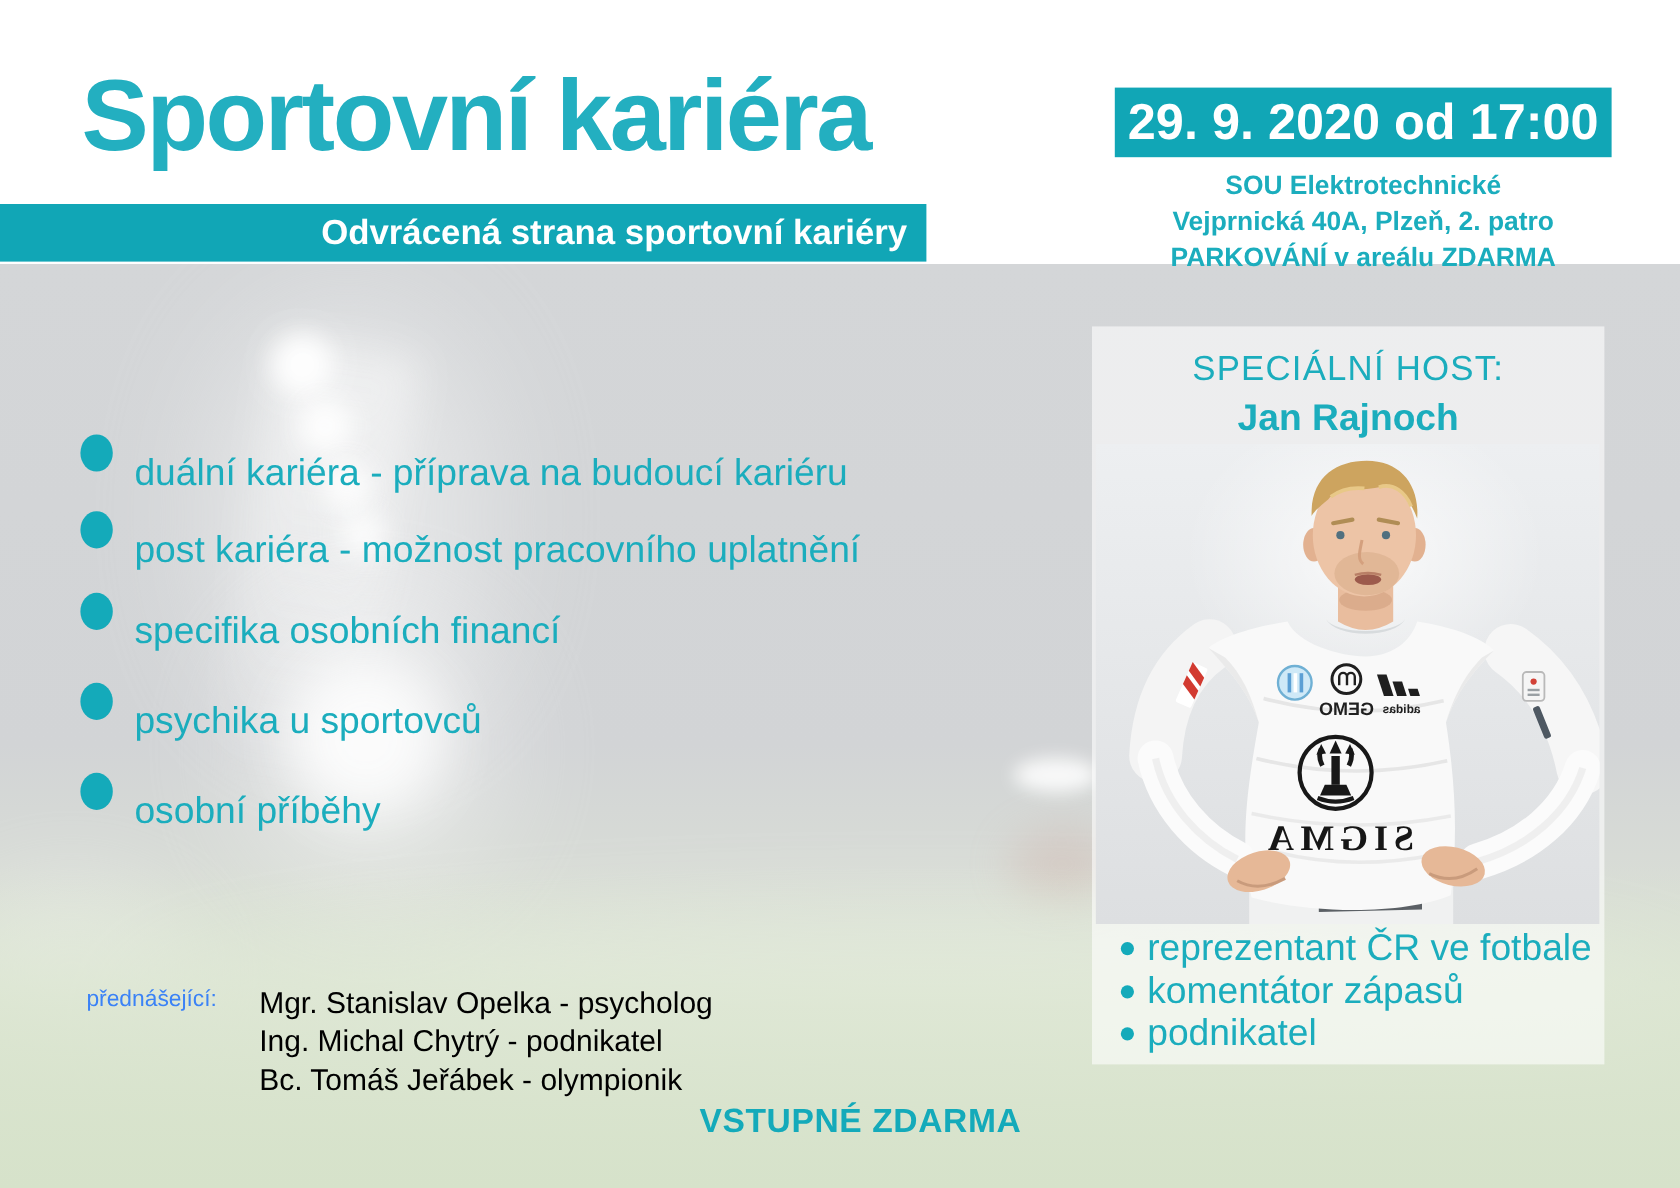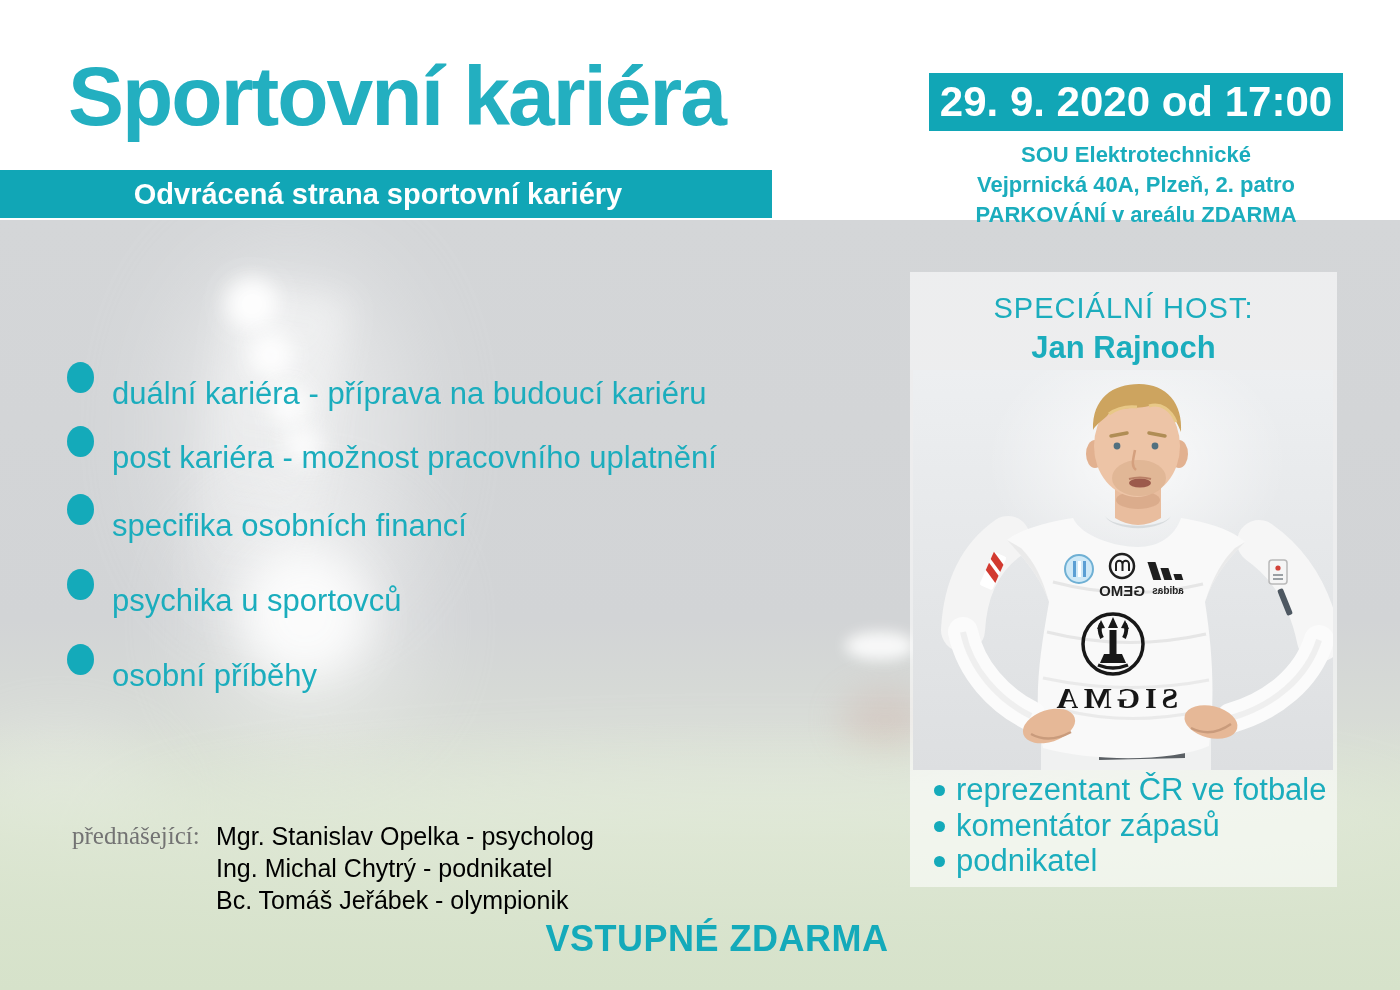--- a/index.html
+++ b/index.html
@@ -34,45 +34,45 @@
     background:linear-gradient(180deg,rgba(217,227,206,0) 0%,rgba(219,229,208,.8) 45%,#d6e2ca 100%);
   }
   
   .title{
     position:absolute;left:68px;top:46px;
     font-size:84px;font-weight:700;letter-spacing:-2px;line-height:100px;
     color:#23afc0;white-space:nowrap;
   }
   .subtitle-bar{
     position:absolute;left:0;top:170px;width:772px;height:48px;
-    background:#11a6b6;display:flex;align-items:center;justify-content:center;
+    background:#11a6b6;display:flex;align-items:center;justify-content:flex-end;
   }
   .subtitle-bar span{
     color:#ffffff;font-size:29px;font-weight:700;padding-right:16px;white-space:nowrap;
   }
   .date-box{
     position:absolute;left:929px;top:73px;width:414px;height:58px;
     background:#11a6b6;display:flex;align-items:center;justify-content:center;
   }
   .date-box span{color:#fff;font-size:42px;font-weight:700;white-space:nowrap;text-align:right;}
   .venue{
     position:absolute;left:915px;top:140px;width:442px;text-align:center;
     color:#1badbd;font-size:22px;font-weight:700;line-height:30px;
   }
   
   .topic-row{position:absolute;left:67px;display:flex;align-items:center;height:40px;}
   .topic-dot{width:27px;height:31px;border-radius:50%;background:#14aaba;margin-right:18px;flex:0 0 auto;}
   .topic-row span{color:#1badbd;font-size:31px;font-weight:500;white-space:nowrap;margin-top:34px;}
   
-  .speaker-label{position:absolute;left:72px;top:822px;color:#737373;font-size:25px;font-weight:500;font-family:Liberation Serif, serif;}
+  .speaker-label{position:absolute;left:72px;top:822px;color:#3b82f6;font-size:19px;font-weight:500;}
   .speaker-line{position:absolute;left:216px;color:#000000;font-size:25px;font-weight:500;white-space:nowrap;}
   
   .admission{
     position:absolute;left:467px;top:918px;width:500px;text-align:center;
-    color:#14aaba;font-size:36px;font-weight:900;letter-spacing:.5px;
+    color:#14aaba;font-size:28px;font-weight:900;letter-spacing:.5px;
   }
   
   .card{
     position:absolute;left:910px;top:272px;width:427px;height:615px;
     background:rgba(255,255,255,.58);
   }
   .host-heading{
     position:absolute;left:0;top:20px;width:100%;text-align:center;
     color:#1badbd;font-size:29px;font-weight:500;letter-spacing:1px;
   }

